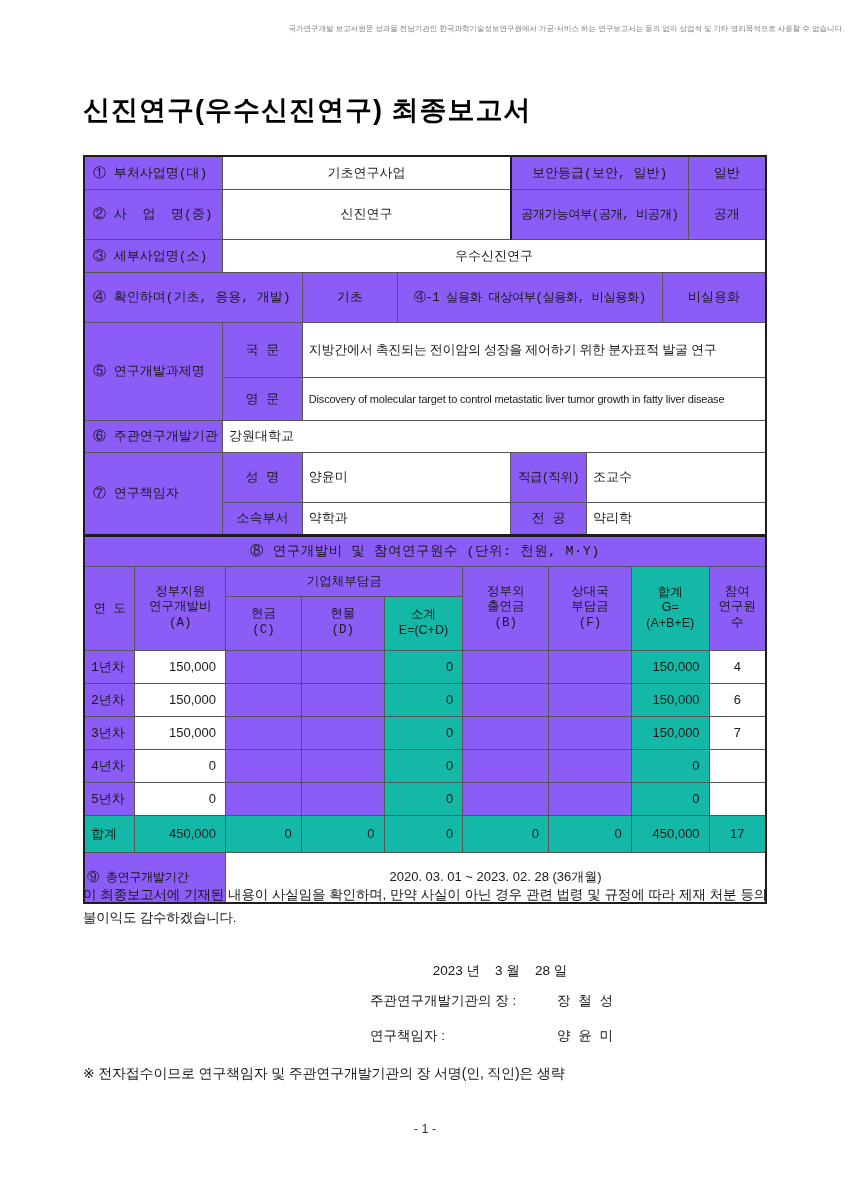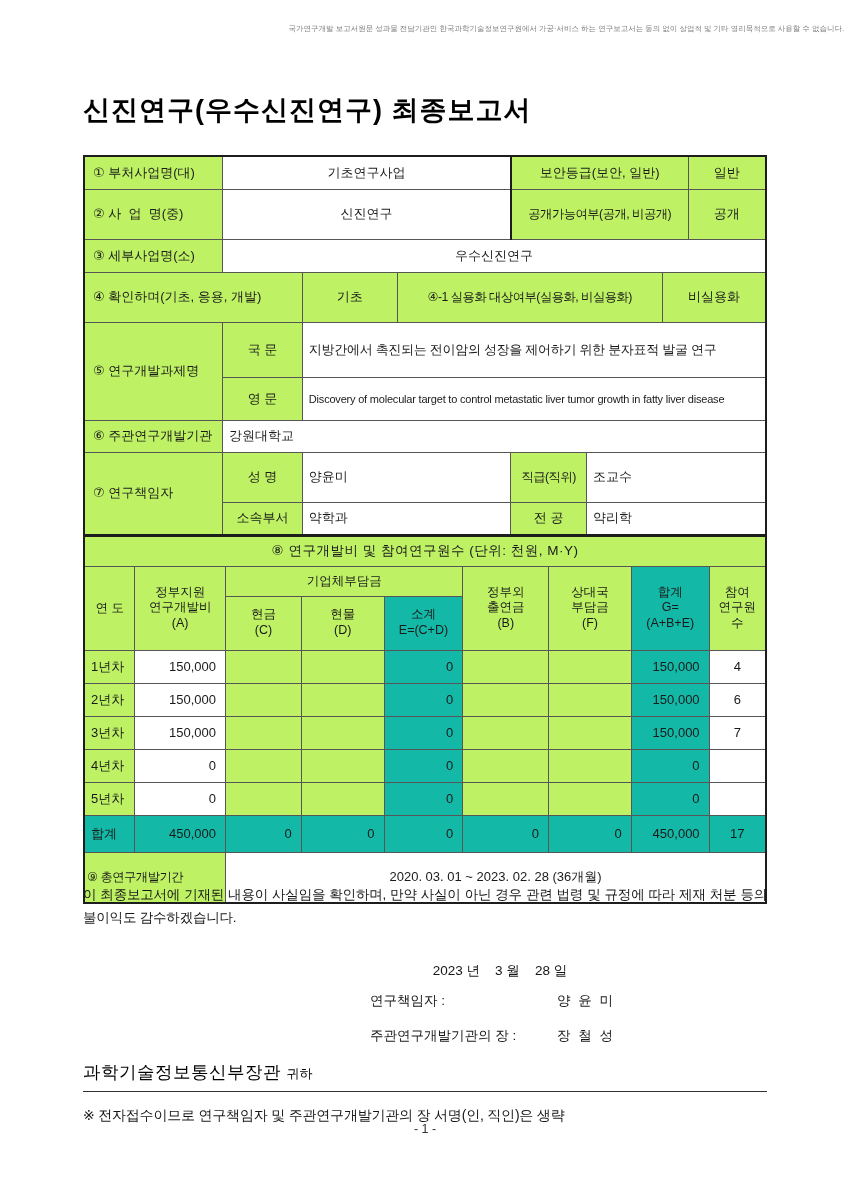--- a/index.html
+++ b/index.html
@@ -16,21 +16,21 @@
     position:absolute;top:92px;left:83px;width:684px;
     text-align:left;font-size:27px;font-weight:bold;letter-spacing:1px;color:#000;
   }
   .content{position:absolute;left:83px;top:155px;width:684px;}
   table{border-collapse:collapse;width:100%;table-layout:fixed;border:2px solid #1d1d1d;}
   table.budget{margin-top:-1px;}
   td{
     border:1px solid #565656;font-size:13px;padding:0 6px;
     overflow:hidden;vertical-align:middle;color:#1a1a1a;
   }
-  .gray{background:#bef264;}
+  .gray{background:#8b5cf6;font-family:Liberation Mono, monospace;}
   .orange{background:#14b8a6;}
   .c{text-align:center;}
   .l{text-align:left;}
   .num{text-align:right;padding-right:9px;}
   .pre{white-space:pre;}
   .preline{white-space:pre-line;line-height:1.25;}
   .lbl{white-space:pre;padding-left:8px;}
   .fit{font-size:12.3px;letter-spacing:-0.5px;padding:16px 2px;}
   .eng{font-size:11px;letter-spacing:-0.2px;}
   .kor-title{font-size:13px;letter-spacing:-0.3px;}
@@ -243,30 +243,26 @@
   </tbody>
     </table>
 </div>
 
 <div class="bottom">
   <div class="decl">이 최종보고서에 기재된 내용이 사실임을 확인하며, 만약 사실이 아닌 경우 관련 법령 및 규정에 따라 제재 처분 등의 불이익도 감수하겠습니다.</div>
 
   <div class="date-line pre">2023 년    3 월    28 일</div>
 
   <div class="sig-line">
+    <span class="sig-label">주관연구개발기관의 장 :</span>
+    <span class="sig-name">장 철 성</span>
+  </div>
+
+  <div class="sig-line">
     <span class="sig-label">연구책임자 :</span>
     <span class="sig-name">양 윤 미</span>
   </div>
 
-  <div class="sig-line">
-    <span class="sig-label">주관연구개발기관의 장 :</span>
-    <span class="sig-name">장 철 성</span>
-  </div>
-
-  <div class="recipient">
-    <span>과학기술정보통신부장관</span>
-    <span class="suffix">귀하</span>
-  </div>
 
   <div class="footnote">※ 전자접수이므로 연구책임자 및 주관연구개발기관의 장 서명(인, 직인)은 생략</div>
 </div>
 
 <div class="page-number">- 1 -</div>
 
 </body></html>

